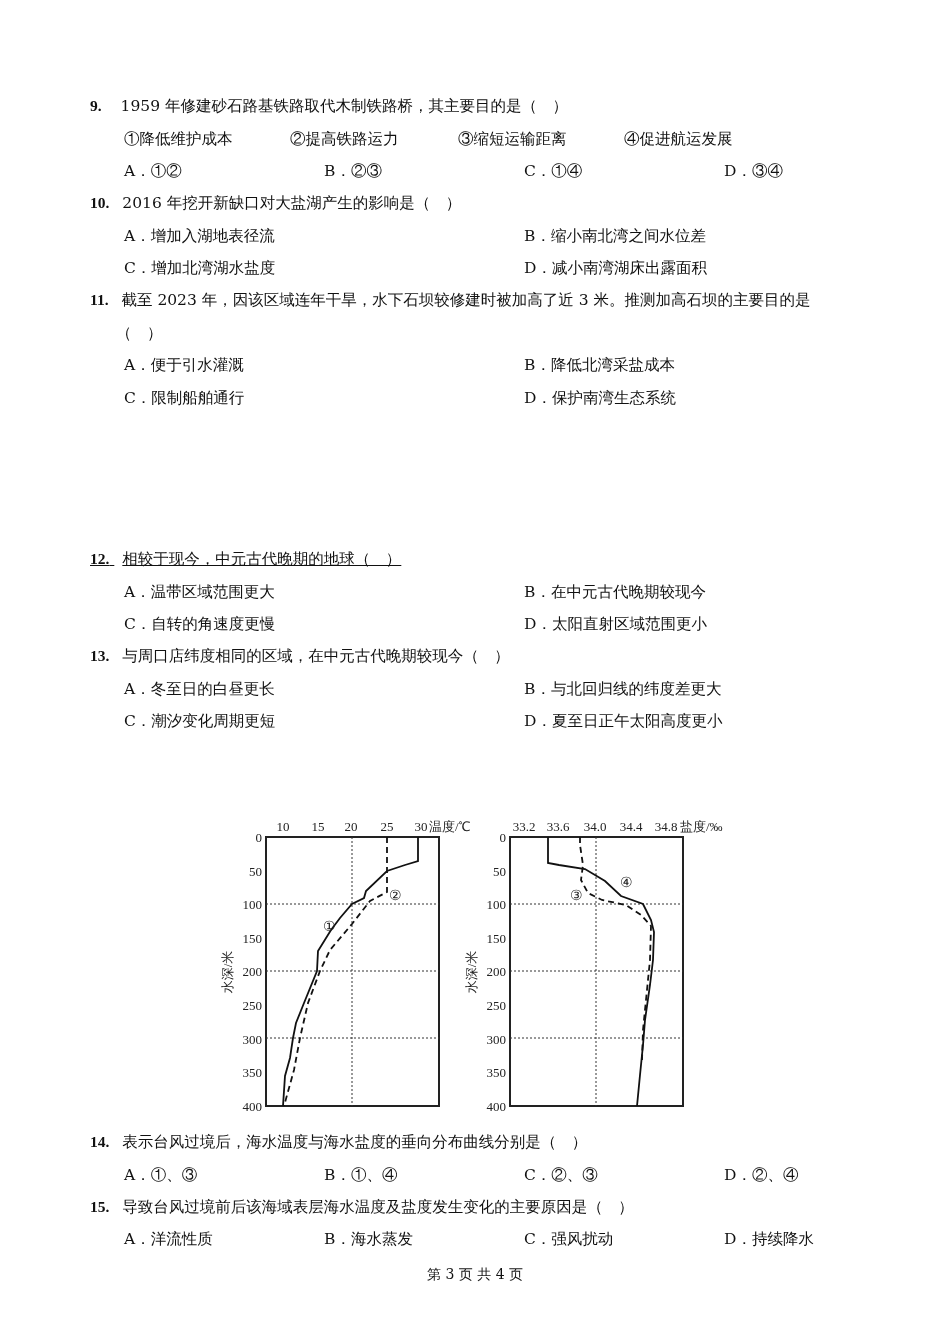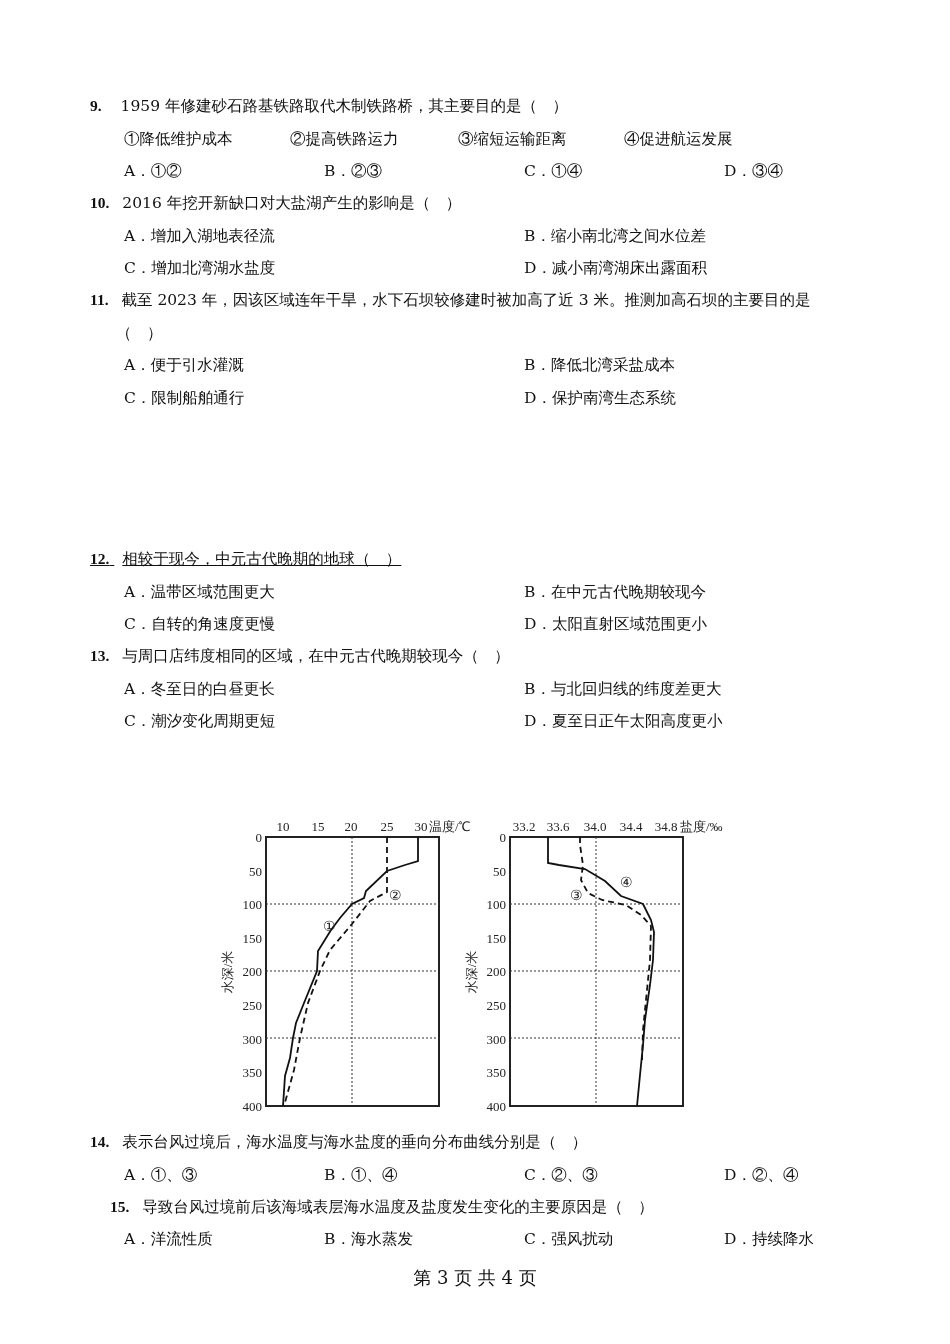--- a/index.html
+++ b/index.html
@@ -2,21 +2,21 @@
 <html><head>
 <meta charset="utf-8">
 <style>
   html,body{margin:0;padding:0;background:#fff;}
   body{width:950px;height:1344px;position:relative;overflow:hidden;font-family:"DejaVu Serif","Liberation Serif",serif;color:#111;font-size:15.5px;}
   .line{position:absolute;white-space:nowrap;}
   .qnum{font-weight:bold;font-family:"Liberation Serif",serif;}
   .opt{position:absolute;white-space:nowrap;}
   .para{position:absolute;left:90px;width:772px;line-height:32.5px;text-align:justify;text-indent:34px;}
   .chart{position:absolute;}
-  .footer{position:absolute;left:0;width:950px;text-align:center;top:1266px;font-size:18px;}
+  .footer{position:absolute;left:0;width:950px;text-align:center;top:1266px;font-size:14px;}
 </style>
 </head>
 <body>
 
 <div class="line" style="left:90px;top:96px;">
   <span class="qnum">9.</span>
   <span style="margin-left:14px">1959 年修建砂石路基铁路取代木制铁路桥，其主要目的是（　）</span>
 </div>
 <div class="opt" style="left:124px;top:129px">①降低维护成本</div>
 <div class="opt" style="left:290px;top:129px">②提高铁路运力</div>
@@ -144,21 +144,21 @@
 
 <div class="line" style="left:90px;top:1132px;">
   <span class="qnum">14.</span>
   <span style="margin-left:8px">表示台风过境后，海水温度与海水盐度的垂向分布曲线分别是（　）</span>
 </div>
 <div class="opt" style="left:124px;top:1165px">A．①、③</div>
 <div class="opt" style="left:324px;top:1165px">B．①、④</div>
 <div class="opt" style="left:524px;top:1165px">C．②、③</div>
 <div class="opt" style="left:724px;top:1165px">D．②、④</div>
 
-<div class="line" style="left:90px;top:1197px;margin-left:20px;">
+<div class="line" style="left:90px;top:1197px;">
   <span class="qnum">15.</span>
   <span style="margin-left:8px">导致台风过境前后该海域表层海水温度及盐度发生变化的主要原因是（　）</span>
 </div>
 <div class="opt" style="left:124px;top:1229px">A．洋流性质</div>
 <div class="opt" style="left:324px;top:1229px">B．海水蒸发</div>
 <div class="opt" style="left:524px;top:1229px">C．强风扰动</div>
 <div class="opt" style="left:724px;top:1229px">D．持续降水</div>
 
 <div class="footer">第 3 页 共 4 页</div>
 

